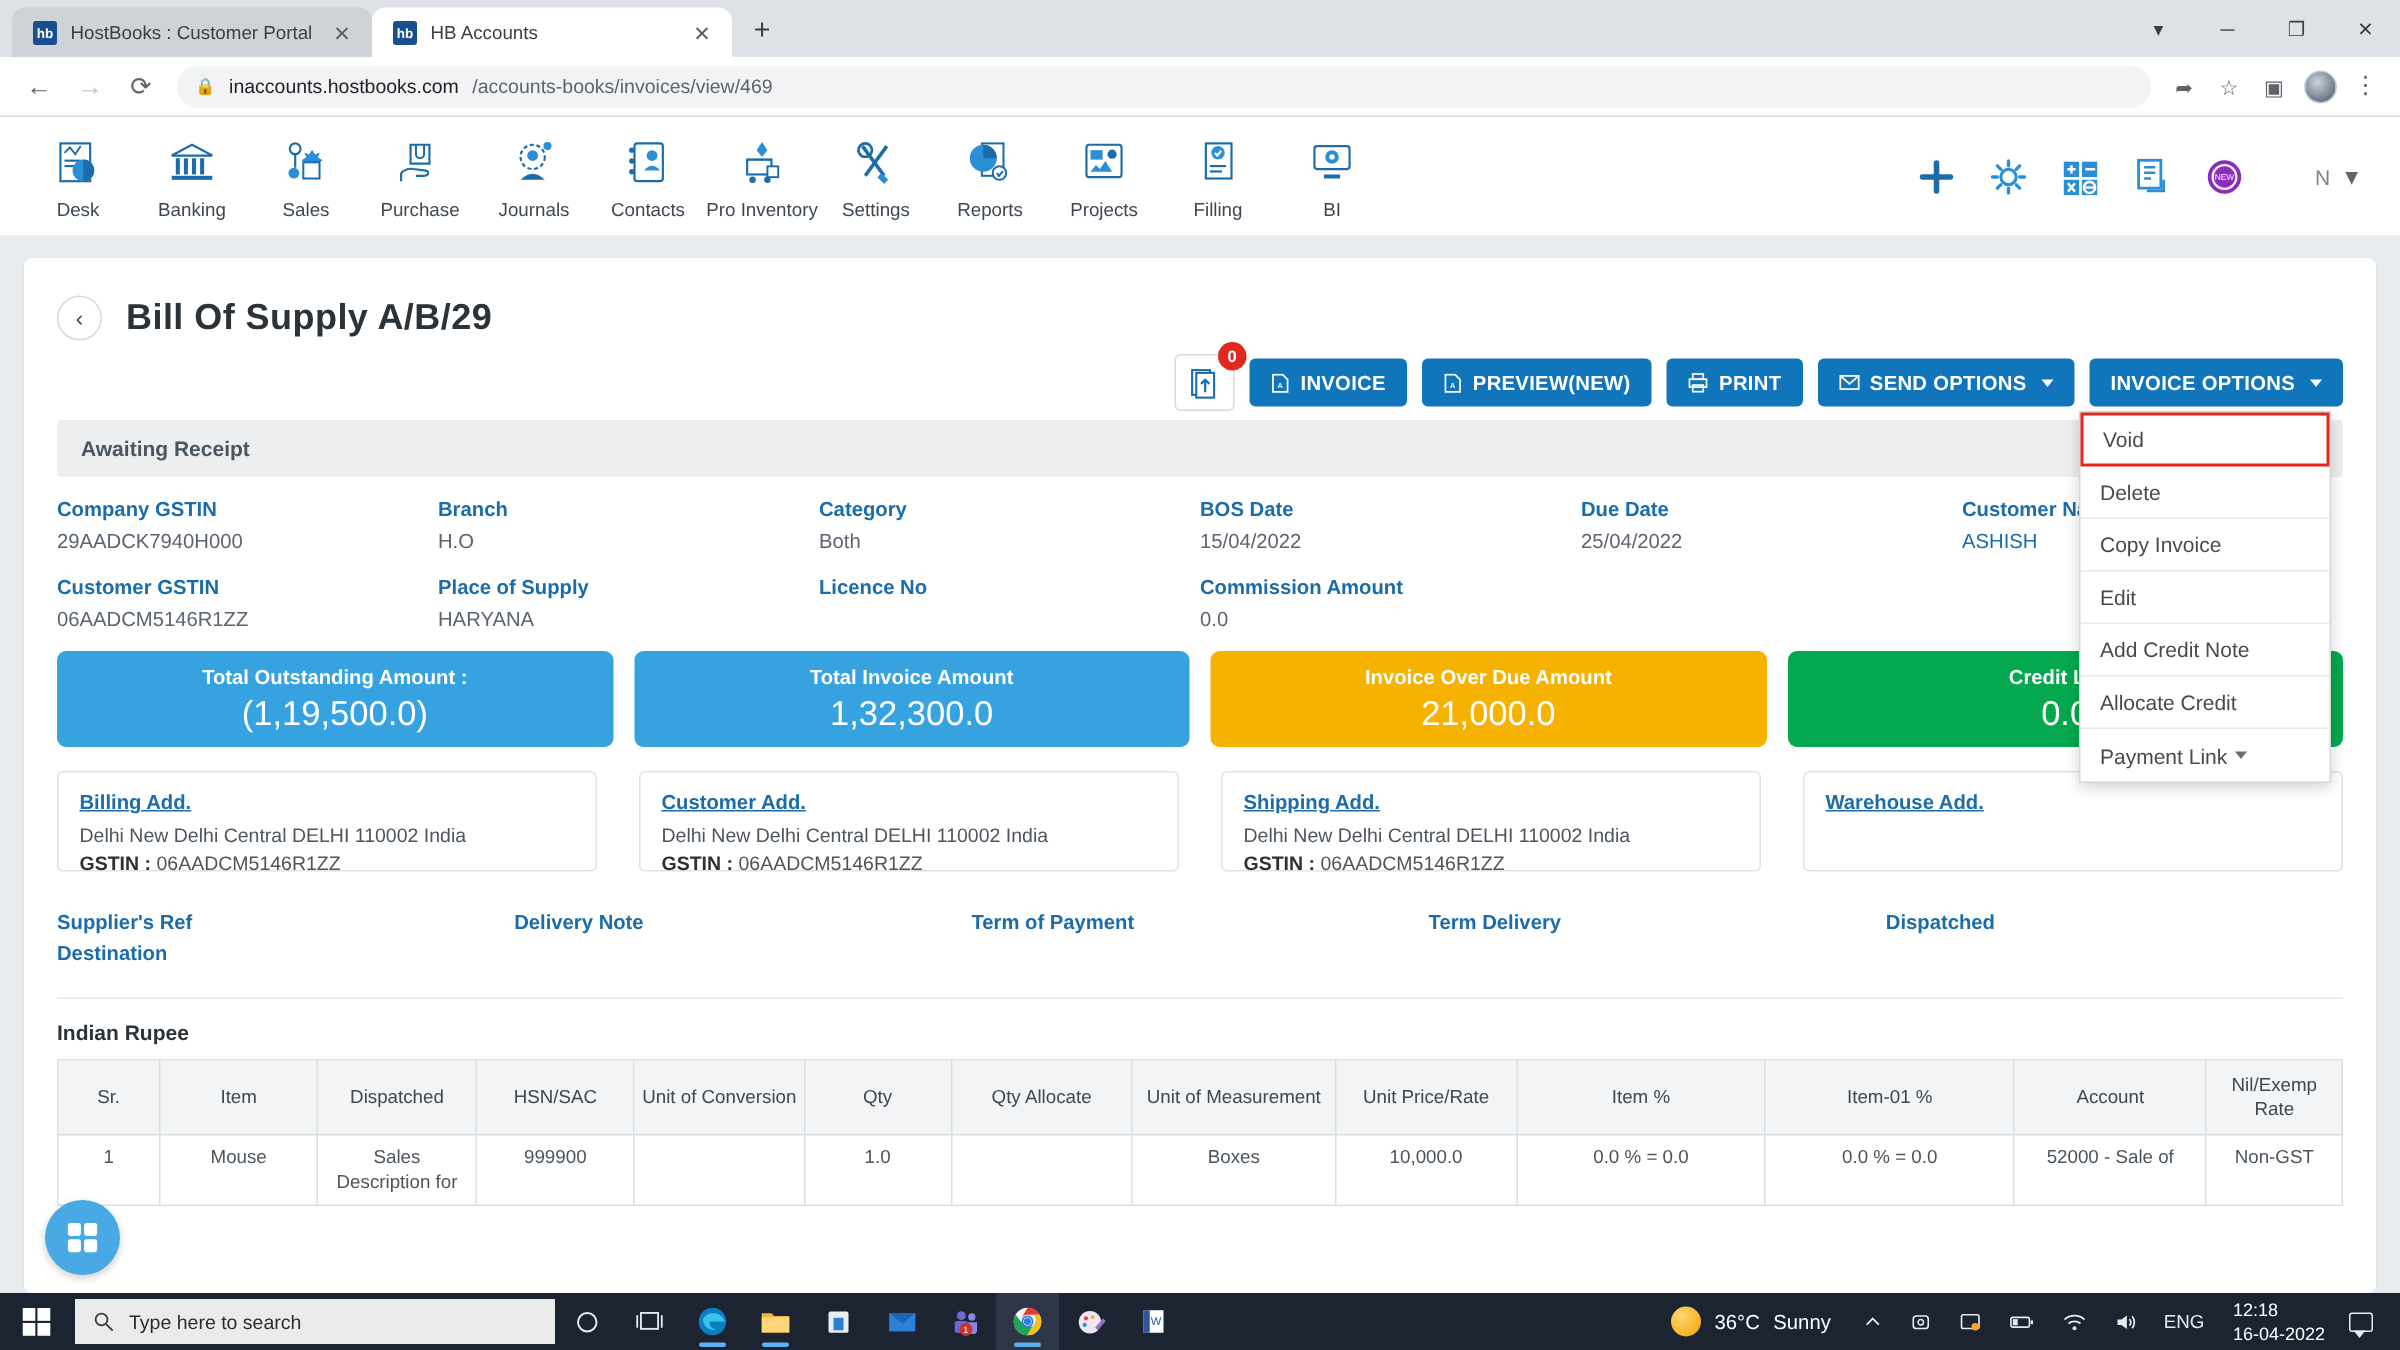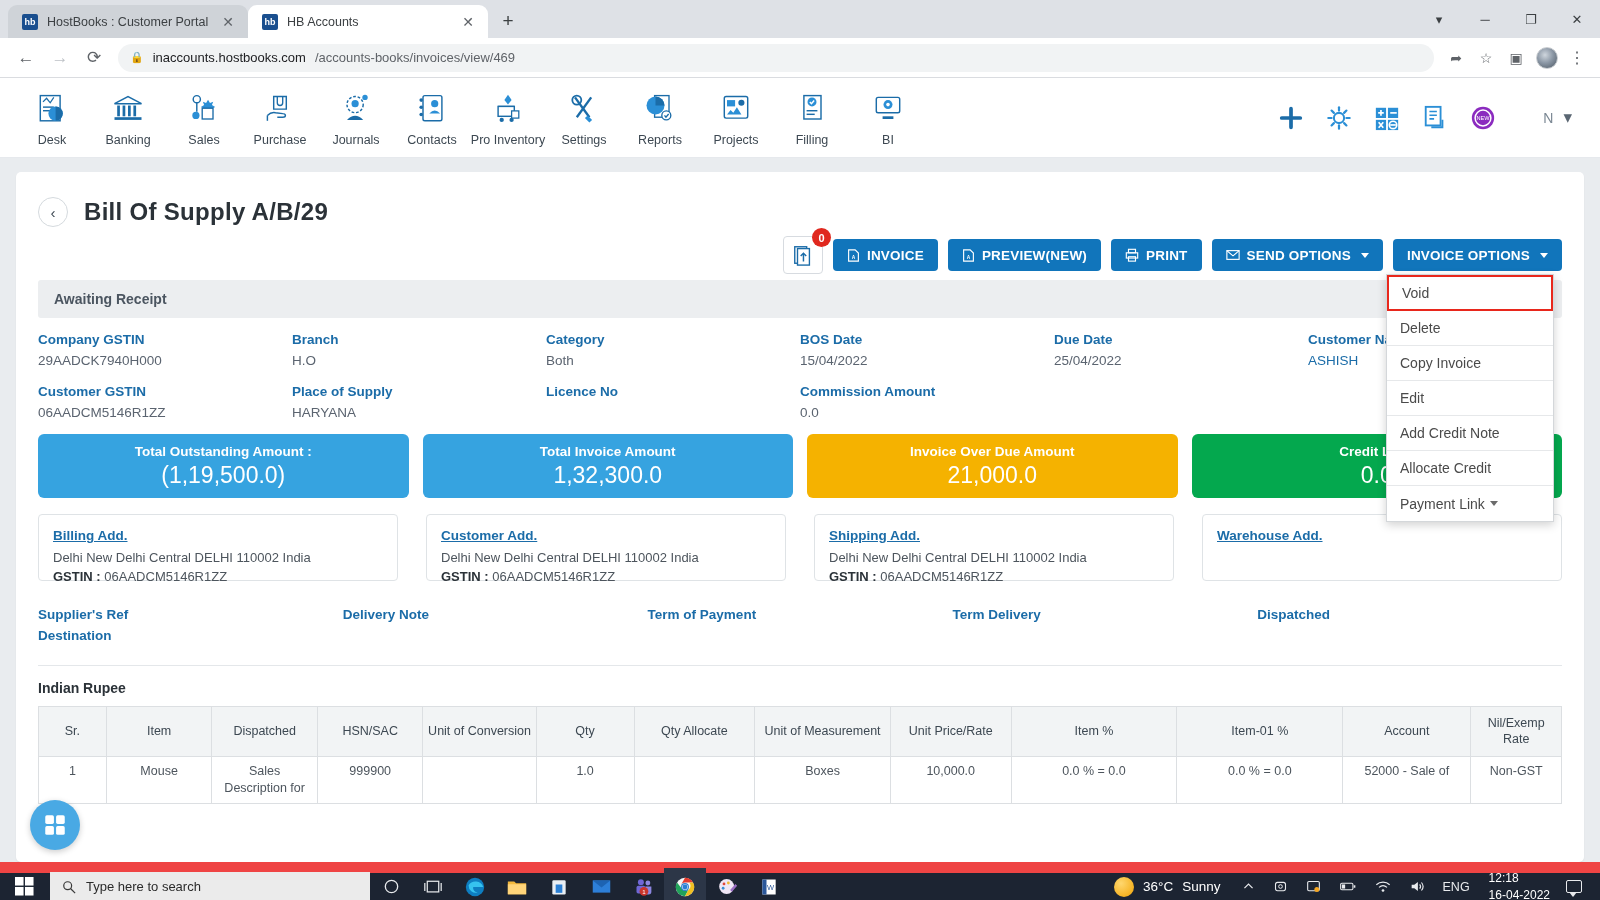--- a/index.html
+++ b/index.html
@@ -2,21 +2,21 @@
 <html><head>
 <meta charset="utf-8">
 <style>
   * { box-sizing: border-box; margin: 0; padding: 0; }
   html, body {
     width: 1600px; height: 900px;
     font-family: "Liberation Sans", sans-serif;
     overflow: hidden; background: #ffffff;
   }
   
-  .browser { width: 1600px; height: 900px; position: relative; background: #ef4444; }
+  .browser { width: 1600px; height: 900px; position: relative; background: #fde047; }
   .tabstrip {
     height: 38px; background: #dee1e6; display: flex; align-items: flex-end;
     padding-left: 8px; position: relative;
   }
   .tab {
     height: 33px; display: flex; align-items: center; gap: 9px;
     padding: 0 12px 0 14px; min-width: 240px; max-width: 260px;
     border-radius: 9px 9px 0 0; font-size: 12.5px; color: #3c4043;
     position: relative;
   }
@@ -169,21 +169,21 @@
   td.ralign { text-align: right; }
 
   .fab {
     position: absolute; left: 14px; bottom: 12px; width: 50px; height: 50px;
     border-radius: 50%; background: #49a9e4; display: flex; align-items: center;
     justify-content: center; z-index: 30; box-shadow: 0 2px 6px rgba(0,0,0,.2);
   }
 
   
   .taskbar {
-    position: absolute; left: 0; bottom: 0; width: 1600px; height: 27px;
+    position: absolute; left: 0; bottom: 0; width: 1600px; height: 38px;
     background: #1c2432; display: flex; align-items: center;
   }
   .startbtn { width: 48px; height: 38px; display:flex; align-items:center; justify-content:center; }
   .searchbox {
     width: 320px; height: 30px; background: #ebebeb; display: flex; align-items: center;
     gap: 10px; padding: 0 12px; color: #2b2b2b; font-size: 13px; margin-left: 2px;
   }
   .tbicon { width: 42px; height: 38px; display:flex; align-items:center; justify-content:center;
     position: relative; }
   .tbicon.runhl { background: #2c3647; }

